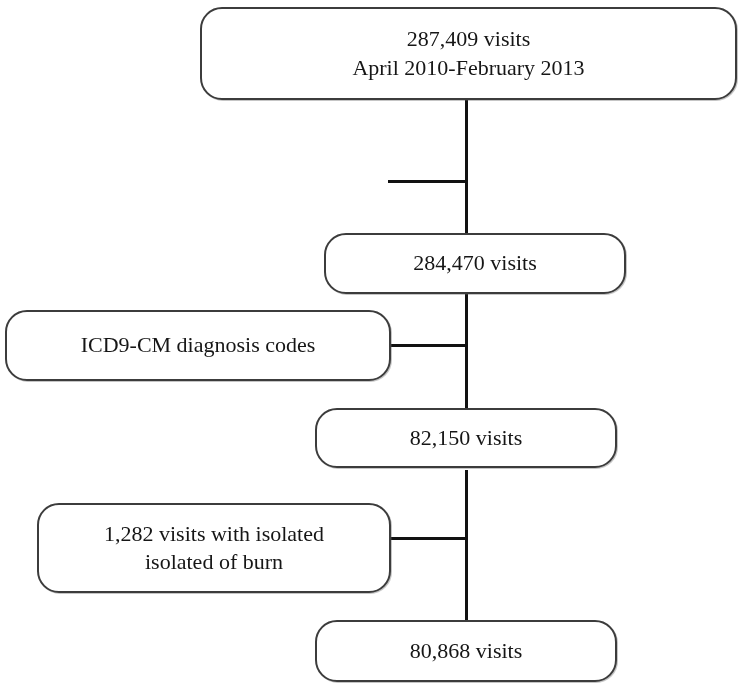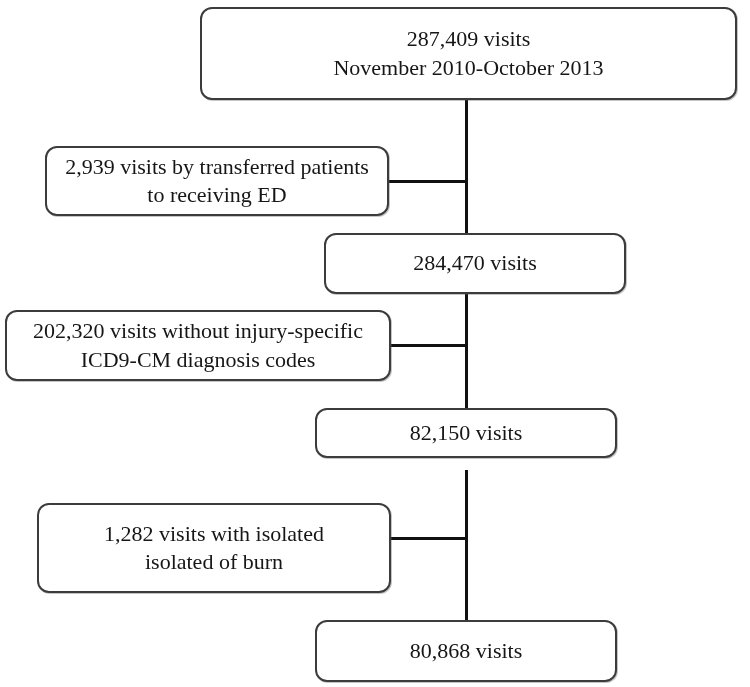--- a/index.html
+++ b/index.html
@@ -15,21 +15,21 @@
     position: relative;
     width: 750px;
     height: 687px;
     background: #ffffff;
     overflow: hidden;
   }
   .node {
     position: absolute;
     box-sizing: border-box;
     border: 2px solid #3c3c3c;
-    border-radius: 12px;
+    border-radius: 22px;
     background: #ffffff;
     display: flex;
     align-items: center;
     justify-content: center;
     text-align: center;
     line-height: 1.28;
     font-size: 22px;
     color: #161616;
     padding: 2px 10px;
     box-shadow: 1px 1px 0 rgba(90,90,90,0.35);
@@ -37,21 +37,21 @@
   .node .label {
     display: block;
     width: 100%;
   }
   .node .line2 {
     display: block;
   }
   
   .node-cohort-0 { left: 200px; top: 7px;   width: 537px; height: 93px; }
   .node-cohort-1 { left: 324px; top: 233px; width: 302px; height: 61px; }
-  .node-cohort-2 { left: 315px; top: 408px; width: 302px; height: 50px; }
+  .node-cohort-2 { left: 315px; top: 408px; width: 302px; height: 60px; }
   .node-cohort-3 { left: 315px; top: 620px; width: 302px; height: 62px; }
   
   .node-excl-0 { left: 45px; top: 146px; width: 344px; height: 70px; }
   .node-excl-1 { left: 5px;  top: 310px; width: 386px; height: 71px; }
   .node-excl-2 { left: 37px; top: 503px; width: 354px; height: 90px; }
 
   
   .conn {
     position: absolute;
     background: #111111;
@@ -76,21 +76,21 @@
   <div class="conn conn-v trunk-2"></div>
   <div class="conn conn-v trunk-3"></div>
 
   <div class="conn conn-h branch-1"></div>
   <div class="conn conn-h branch-2"></div>
   <div class="conn conn-h branch-3"></div>
 
   <div class="node node-cohort-0">
     <span class="label">
       <span>287,409 visits</span>
-      <span class="line2">November 2010-October 2013</span>
+      <span class="line2">April 2010-February 2013</span>
     </span>
   </div>
 
   <div class="node node-cohort-1">
     <span class="label">
       <span>284,470 visits</span>
     </span>
   </div>
 
   <div class="node node-cohort-2">
@@ -98,30 +98,23 @@
       <span>82,150 visits</span>
     </span>
   </div>
 
   <div class="node node-cohort-3">
     <span class="label">
       <span>80,868 visits</span>
     </span>
   </div>
 
-  <div class="node node-excl-0">
-    <span class="label">
-      <span>2,939 visits by transferred patients</span>
-      <span class="line2">to receiving ED</span>
-    </span>
-  </div>
 
   <div class="node node-excl-1">
     <span class="label">
-      <span>202,320 visits without injury-specific</span>
       <span class="line2">ICD9-CM diagnosis codes</span>
     </span>
   </div>
 
   <div class="node node-excl-2">
     <span class="label">
       <span>1,282 visits with isolated</span>
       <span class="line2">isolated of burn</span>
     </span>
   </div>

